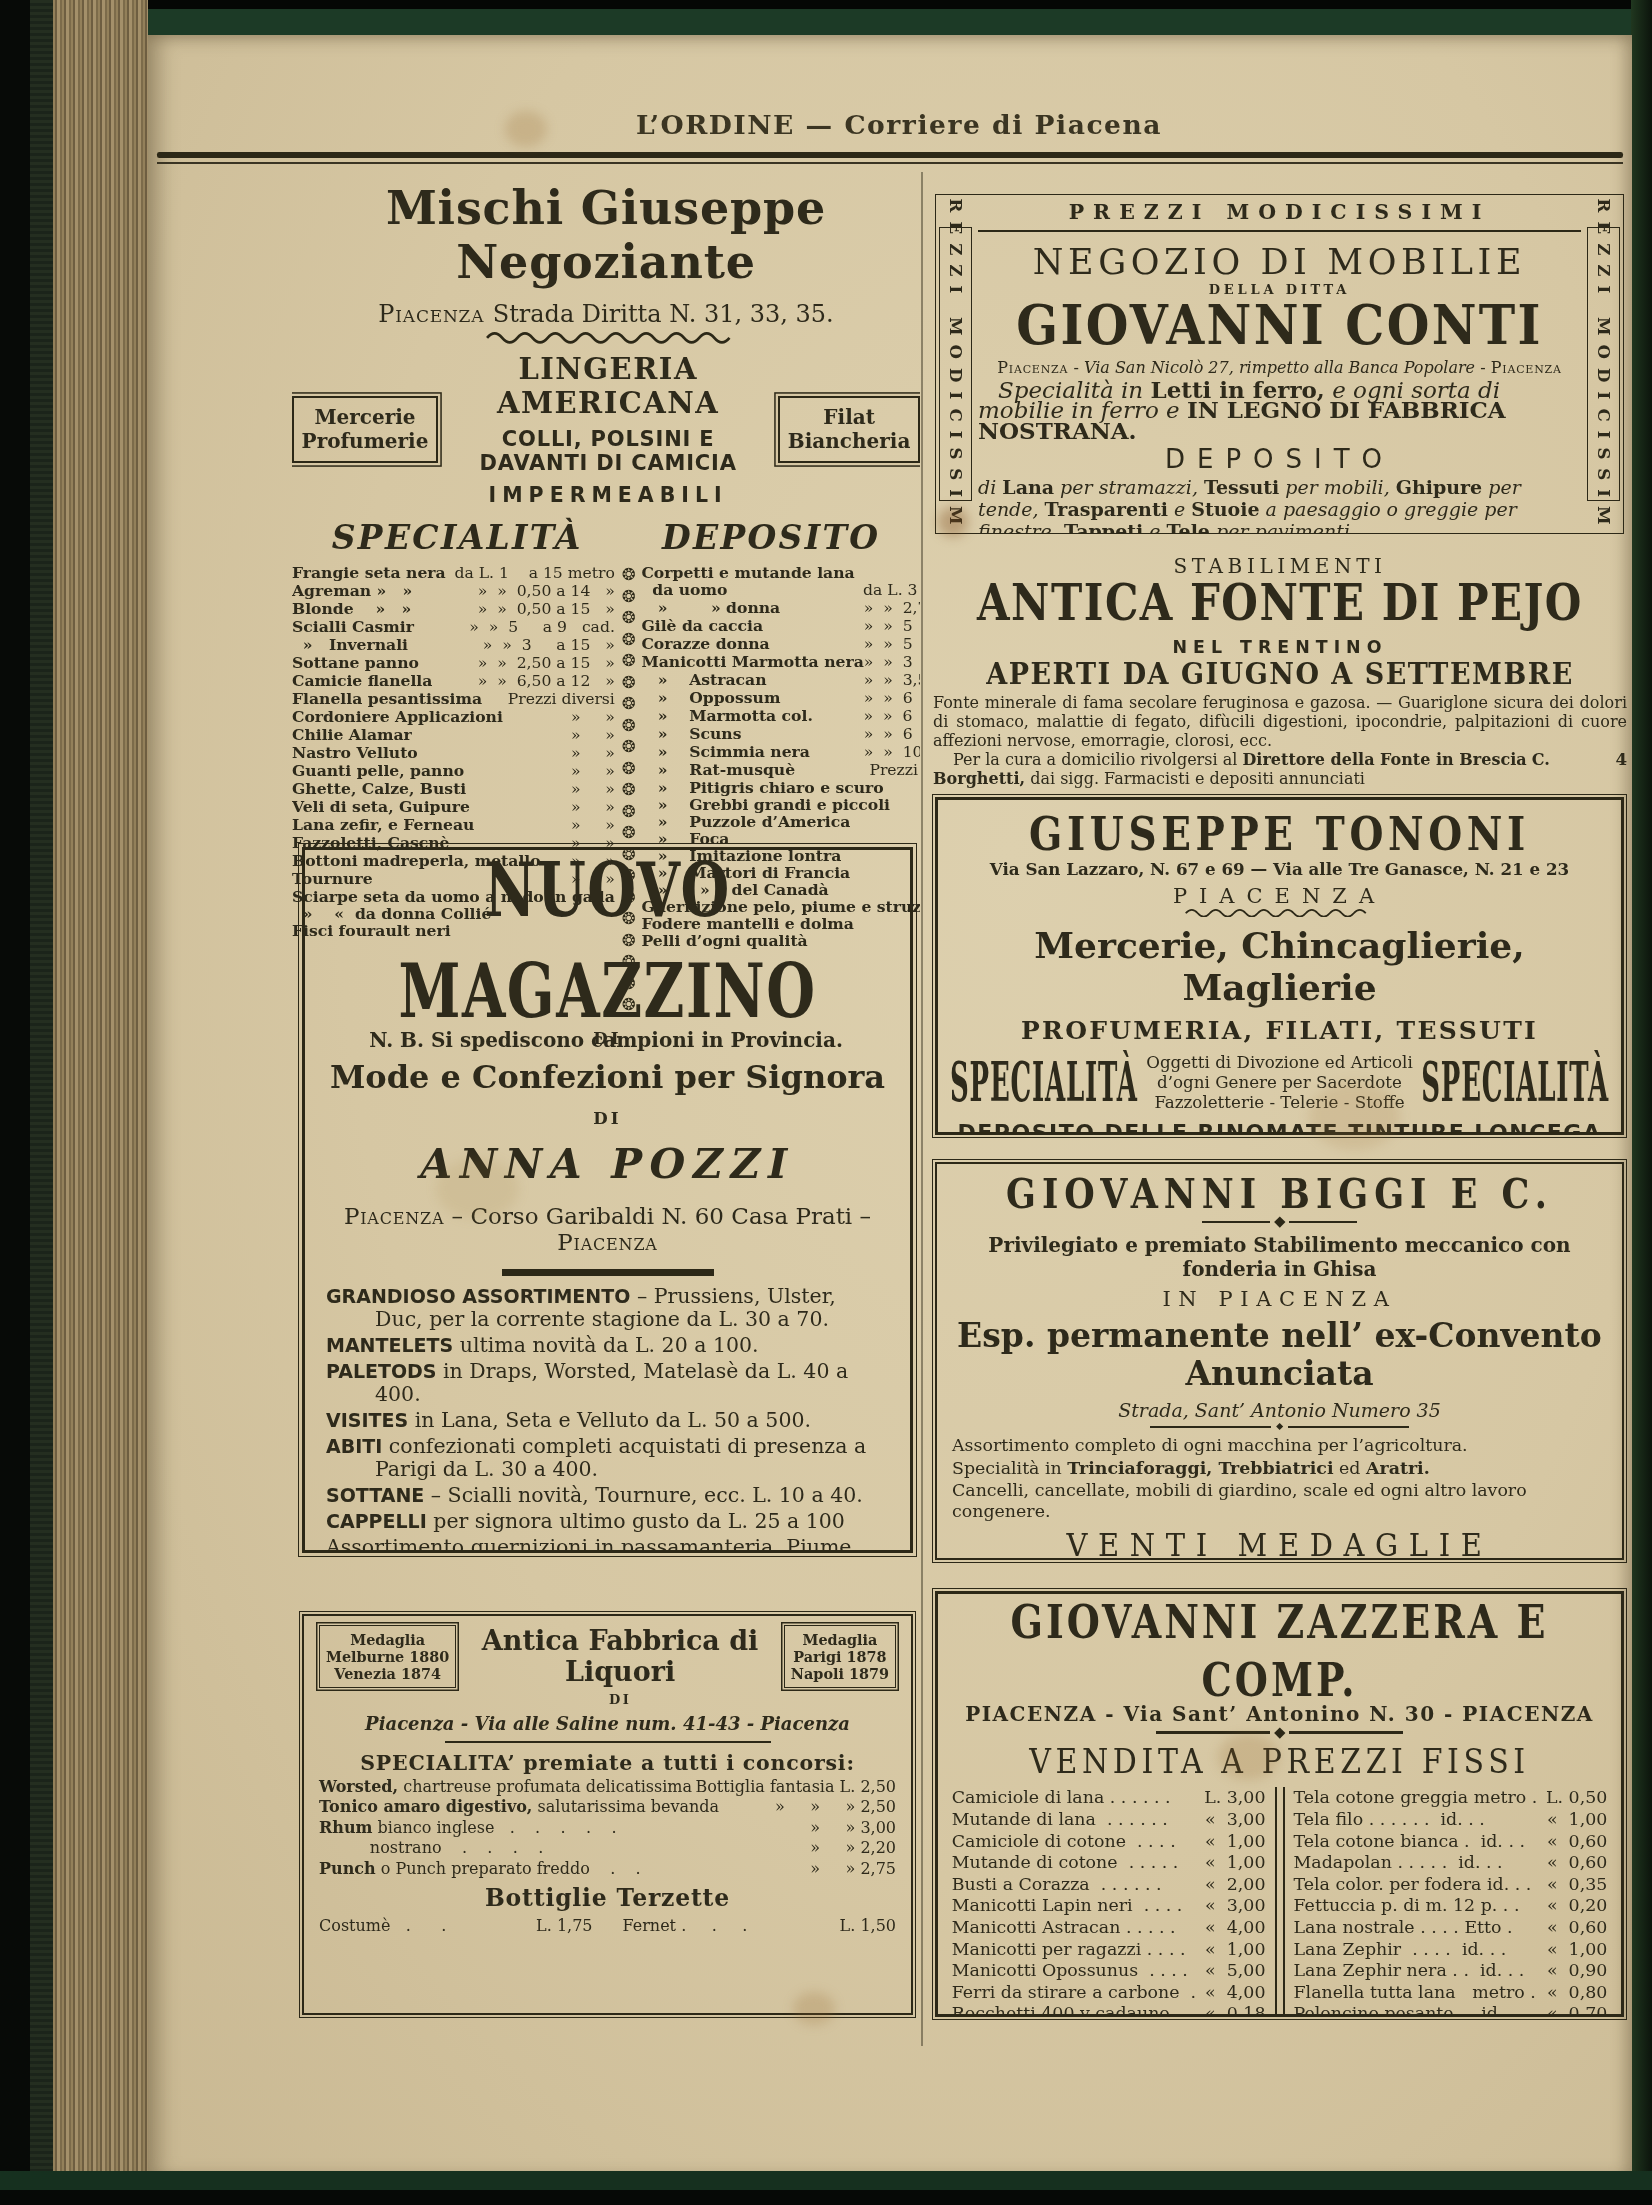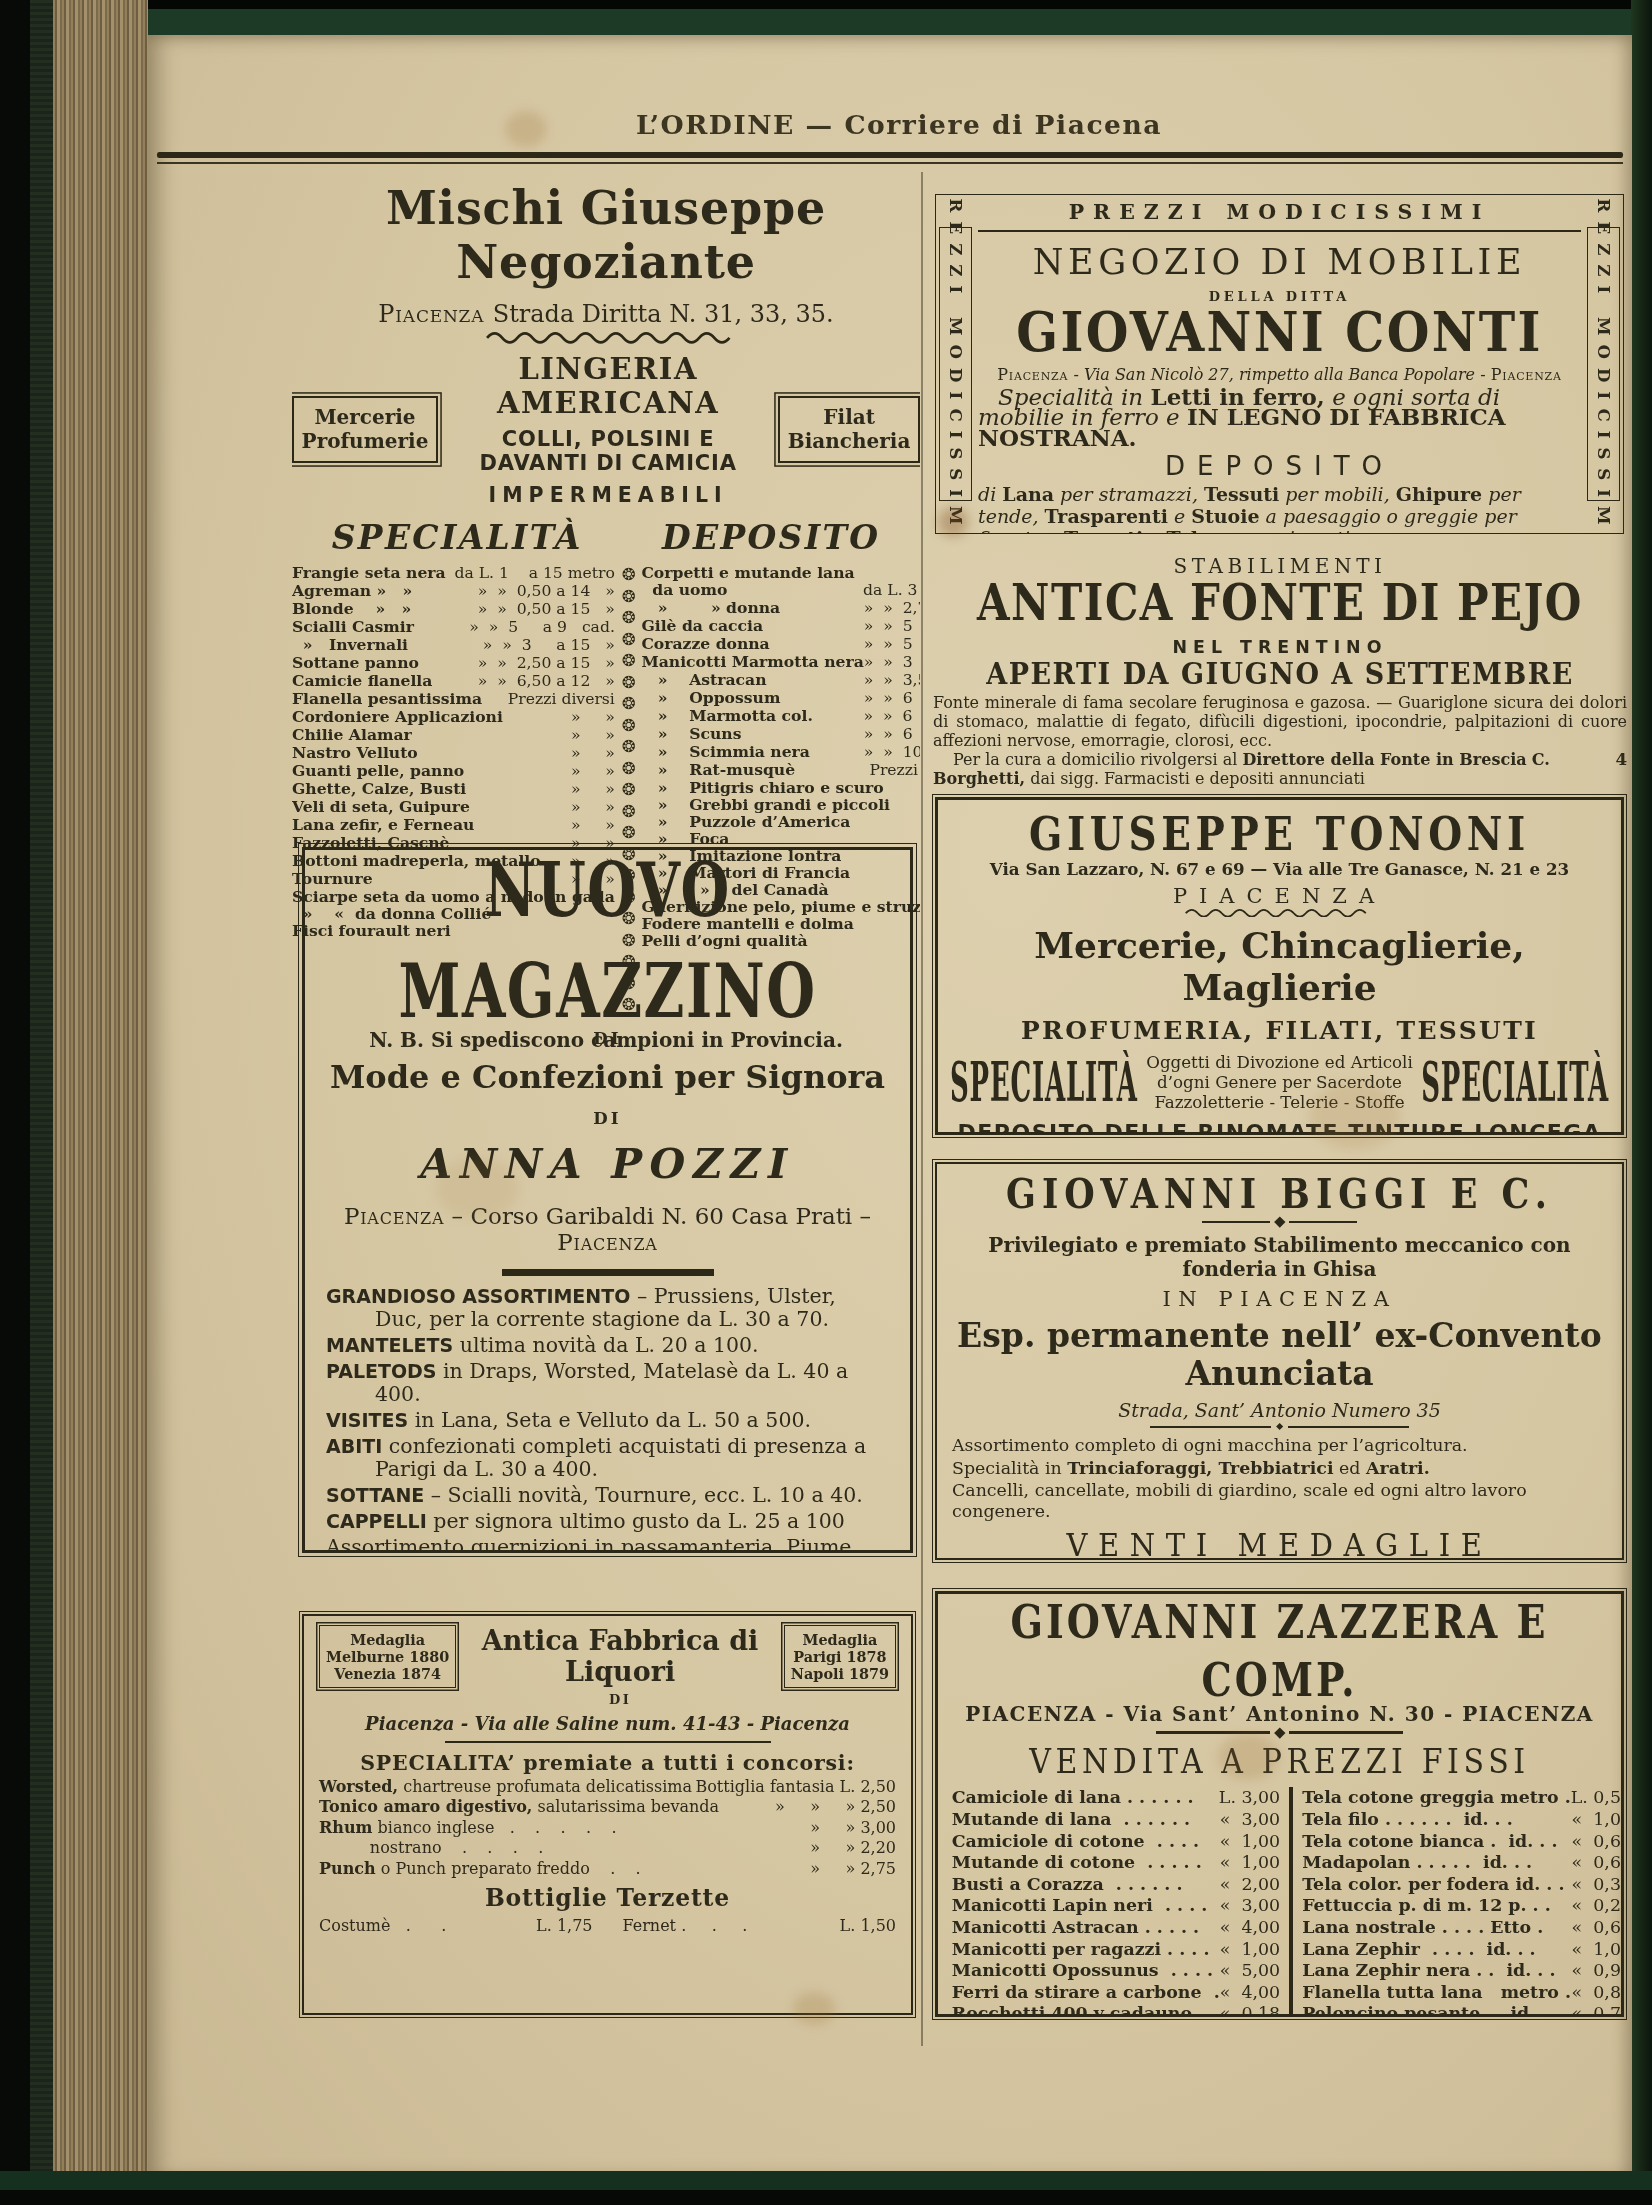--- a/index.html
+++ b/index.html
@@ -86,21 +86,21 @@
   .fr-cols .pn{font-weight:normal;}
   
   .conti{left:787px;top:159px;width:689px;height:340px;border:1.5px solid #2c2817;box-sizing:border-box;}
   .vband{position:absolute;top:32px;bottom:32px;width:33px;border:1.5px solid #2c2817;
       display:flex;align-items:center;justify-content:center;box-sizing:border-box;}
   .vband span{writing-mode:vertical-rl;font-weight:bold;font-size:16.7px;letter-spacing:9px;white-space:nowrap;}
   .vband.lft{left:3px;} .vband.rgt{right:3px;}
   .conti-in{margin:0 42px;text-align:center;}
   .conti-banner{font-size:20.5px;font-weight:bold;letter-spacing:9px;padding:5.3px 0;border-bottom:2.3px solid #2c2817;}
   .conti-title{font-size:35px;letter-spacing:4.6px;margin-top:10.6px;}
-  .conti-della{font-size:13px;letter-spacing:3.8px;font-weight:bold;margin-top:7px;}
+  .conti-della{font-size:13px;letter-spacing:3.8px;font-weight:bold;margin-top:0;}
   .conti-name{font-size:49px;font-weight:bold;letter-spacing:2.3px;line-height:56px;}
   .conti-addr{font-size:16px;margin-top:4.6px;}
   .conti-spec{font-size:23px;text-align:left;margin-top:3px;line-height:20.5px;text-indent:20px;}
   .conti-dep-t{font-size:26px;letter-spacing:12px;margin-top:3px;font-family:"DejaVu Sans","Liberation Sans",sans-serif;}
   .conti-dep{font-size:19px;text-align:left;line-height:22px;margin-top:1.5px;}
   .conti-assort{font-size:23px;letter-spacing:5.3px;margin-top:3px;font-family:"DejaVu Sans","Liberation Sans",sans-serif;}
   
   .pejo{left:785px;top:519px;width:694px;text-align:center;}
   .pejo-kick{font-size:20px;letter-spacing:4.6px;}
   .pejo-title{font-size:42px;font-weight:bold;letter-spacing:1.5px;line-height:50px;}
@@ -135,21 +135,21 @@
   .big-p{font-size:17.4px;line-height:21px;text-align:left;margin-top:1.5px;}
   .big-med{font-size:29px;letter-spacing:10.6px;margin-top:6px;}
   
   .zazzera{left:787px;top:1556px;width:689px;height:426px;border:3.8px solid #2c2817;
       outline:1.5px solid #2c2817;outline-offset:2.3px;box-sizing:border-box;text-align:center;padding:9px 13.7px;}
   .zaz-name{font-size:38px;font-weight:bold;letter-spacing:3px;line-height:47px;}
   .zaz-addr{font-size:20px;font-weight:bold;letter-spacing:1.5px;margin-top:4.6px;}
   .zaz-vend{font-size:30px;letter-spacing:4.6px;margin-top:7.6px;line-height:36px;}
   .zaz-cols{display:flex;margin-top:7.6px;text-align:left;}
   .zaz-col{flex:1;font-size:17.4px;line-height:21.6px;}
-  .zaz-col .pn{font-weight:bold;}
+  .zaz-col .pn{font-weight:normal;}
   .zaz-mid{width:6px;border-left:2.3px solid #2c2817;border-right:2.3px solid #2c2817;margin:0 9px;}
   svg.squig{display:block;margin:0 auto;}
 </style>
 </head>
 <body>
 
 <div class="stage">
   <div class="band-top"></div>
   <div class="edge-left-black"></div>
   <div class="edge-left-cloth"></div>

